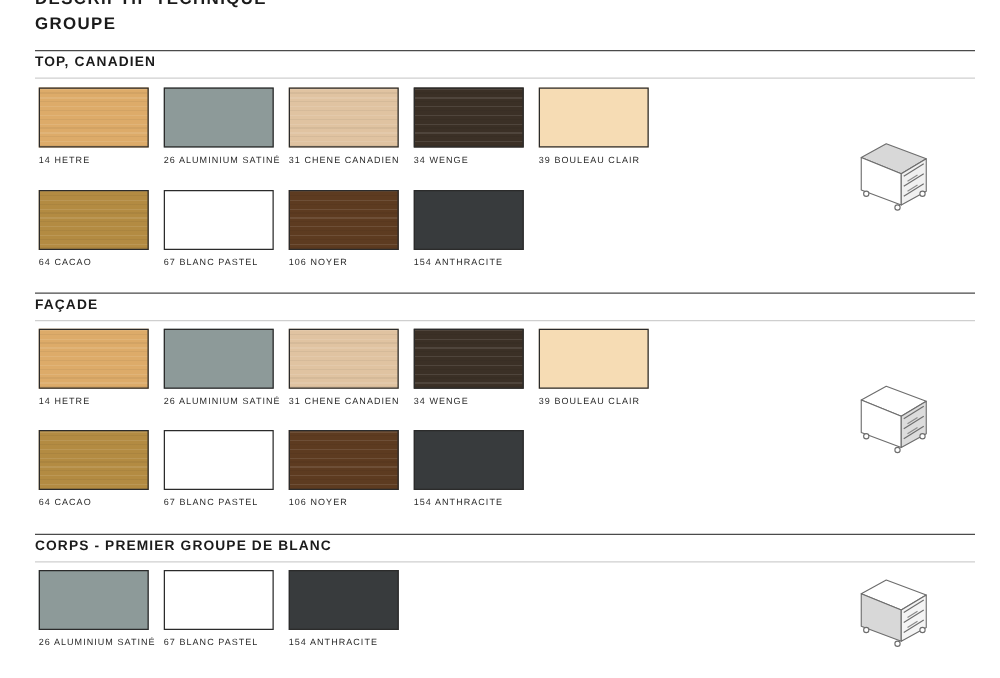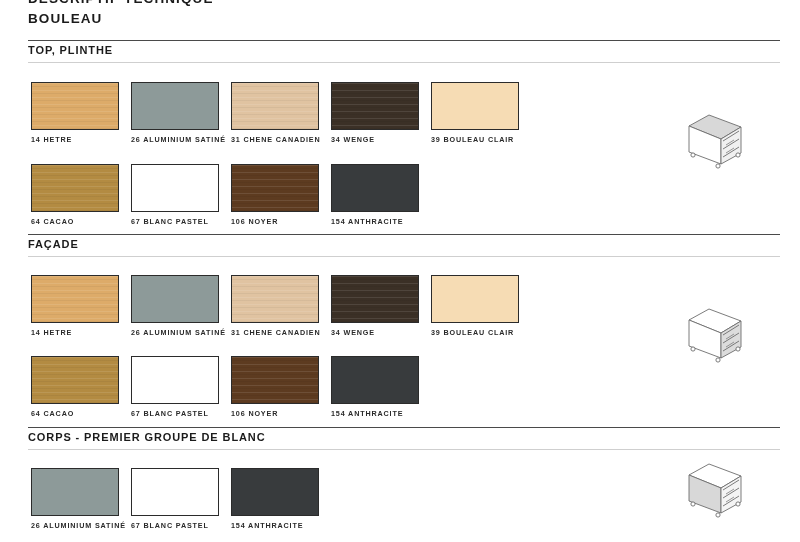--- a/index.html
+++ b/index.html
@@ -80,22 +80,21 @@
   
   .swatch-row {
     position: absolute;
     left: 0;
     width: 800px;
     height: 78px;
   }
   .swatch-cell {
     position: absolute;
     width: 92px;
-    top: 16px;
-    font-weight: bold;
+    top: 4px;
   }
   .swatch {
     width: 88px;
     height: 48px;
     box-sizing: border-box;
     border: 1px solid #2b2b2b;
     position: relative;
     overflow: hidden;
   }
   .swatch .grain {
@@ -130,26 +129,26 @@
     height: 62px;
   }
   .illo svg { display: block; }
 </style>
 </head>
 <body>
 
 <div class="page">
 
   <div class="doc-title">DESCRIPTIF TECHNIQUE</div>
-  <div class="doc-subtitle">BOULEAU</div>
+  <div class="doc-subtitle">GROUPE</div>
 
   <div class="section" style="top:40px;">
     <div class="rule-top"></div>
     <div class="rule-bottom"></div>
-    <div class="section-title">TOP, PLINTHE</div>
+    <div class="section-title">TOP, CANADIEN</div>
   </div>
 
   <div class="swatch-row" style="top:66px;">
     <div class="swatch-cell" style="left:31px;">
       <div class="swatch" style="background:#ddab69;">
           <span class="grain"></span>
         </div>
       <div class="swatch-label">14 HETRE</div>
     </div>
     <div class="swatch-cell" style="left:131px;">

